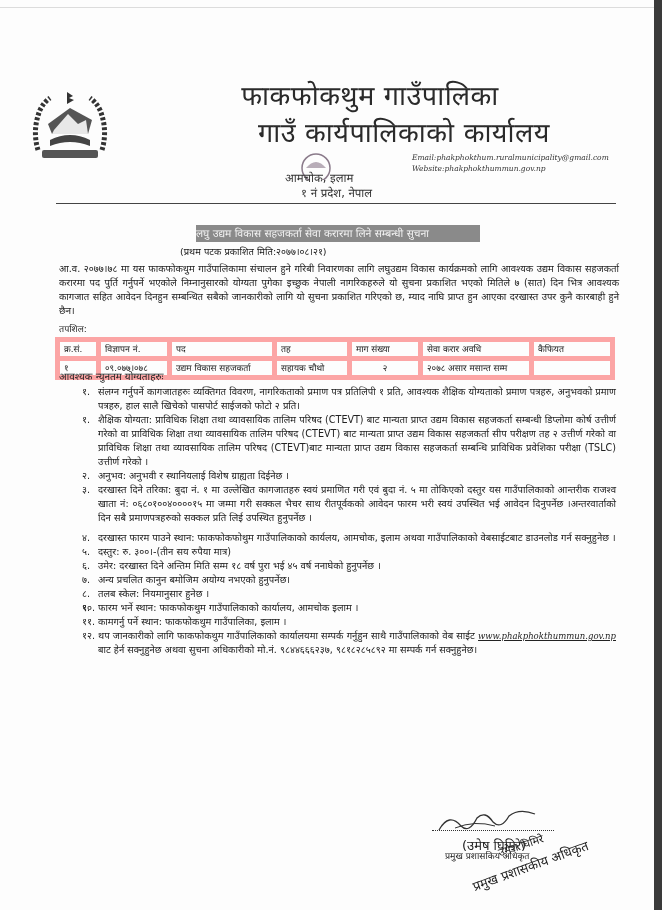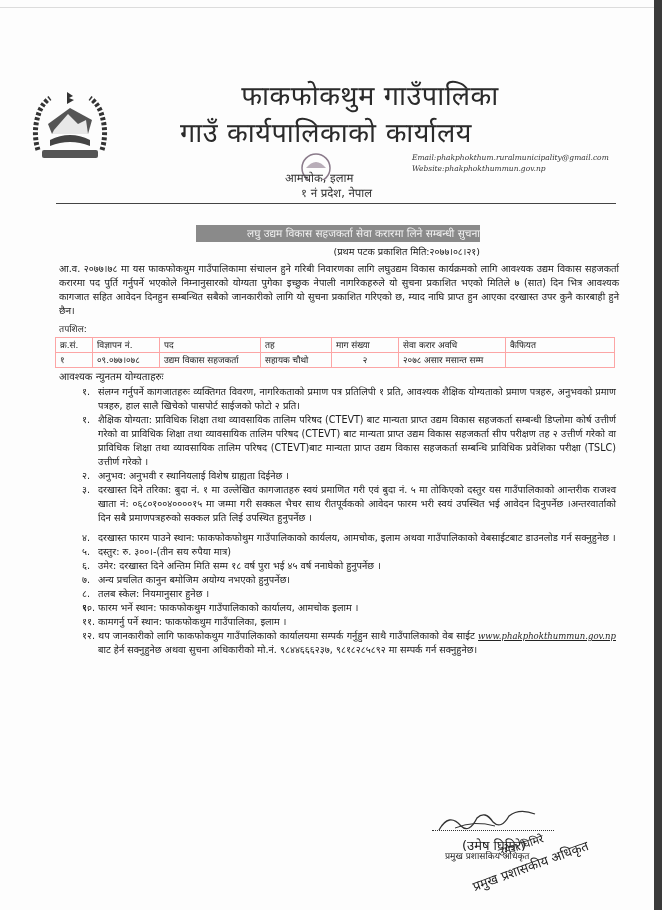--- a/index.html
+++ b/index.html
@@ -6,36 +6,36 @@
     body {
       width: 662px; height: 910px; background: #ffffff; position: relative; overflow: hidden;
       font-family: "DejaVu Sans", "Liberation Sans", sans-serif; color: #222;
     }
     .page { position: absolute; left: 0; top: 0; width: 654px; height: 910px; background: #fdfdfd; }
     .right-edge { position: absolute; right: 0; top: 0; width: 8px; height: 910px; background: #3a3a3a; }
     .top-line { position: absolute; left: 0; top: 7px; width: 654px; height: 1px; background: #dcdcdc; }
 
     .emblem { position: absolute; left: 30px; top: 90px; width: 80px; height: 72px; }
     .title1 { position: absolute; left: 200px; top: 76px; width: 340px; text-align: center; font-size: 27px; color: #2a2a2a; letter-spacing: 0.5px; }
-    .title2 { position: absolute; left: 180px; top: 113px; width: 370px; text-align: left; font-size: 27px; color: #2a2a2a; letter-spacing: 0.5px; }
+    .title2 { position: absolute; left: 180px; top: 113px; width: 370px; text-align: right; font-size: 27px; color: #2a2a2a; letter-spacing: 0.5px; }
     .stamp { position: absolute; left: 298px; top: 150px; width: 36px; height: 30px; }
     .addr1 { position: absolute; left: 285px; top: 170px; font-size: 11.5px; color: #333; }
     .addr2 { position: absolute; left: 285px; top: 185px; font-size: 11.5px; color: #333; margin-left: 16px; }
     .contact { position: absolute; left: 412px; top: 152px; font-family: "DejaVu Serif", "Liberation Serif", serif; font-style: italic; font-size: 7.5px; color: #333; line-height: 11px; }
     .hr { position: absolute; left: 56px; top: 203px; width: 560px; height: 1px; background: #444; }
 
     .notice-no { position: absolute; left: 180px; top: 211px; width: 300px; text-align: center; font-size: 10.5px; color: #222; }
-    .subject { position: absolute; left: 196px; top: 225px; width: 284px; height: 17px; background: #8a8a8a; color: #f4f4f4; font-size: 10.5px; line-height: 17px; text-align: right; }
-    .pubdate { position: absolute; left: 180px; top: 245px; width: 300px; text-align: right; font-size: 9.5px; color: #222; }
+    .subject { position: absolute; left: 196px; top: 225px; width: 284px; height: 17px; background: #8a8a8a; color: #f4f4f4; font-size: 10.5px; line-height: 17px; text-align: left; }
+    .pubdate { position: absolute; left: 180px; top: 245px; width: 300px; text-align: left; font-size: 9.5px; color: #222; }
 
     .para { position: absolute; left: 59px; top: 262px; width: 560px; font-size: 9.6px; line-height: 14px; text-align: justify; color: #222; }
     .tafsil { position: absolute; left: 59px; top: 322px; font-size: 9px; color: #222; }
 
     table.vac { position: absolute; left: 55px; top: 337px; width: 560px; border-collapse: collapse; font-size: 8.8px; color: #222; }
-    table.vac td, table.vac th { border: 1px solid #fca5a5; padding: 1px 4px; height: 12px; font-weight: normal; text-align: left; white-space: nowrap; }
+    table.vac td, table.vac th { border: 5px solid #fca5a5; padding: 1px 4px; height: 12px; font-weight: normal; text-align: left; white-space: nowrap; }
 
     .req-head { position: absolute; left: 59px; top: 369px; font-size: 10px; color: #222; }
     ol.reqs { position: absolute; left: 82px; top: 385px; width: 534px; margin: 0; padding: 0; list-style: none; font-size: 9.6px; line-height: 14px; color: #222; }
     ol.reqs li { position: relative; padding-left: 16px; text-align: justify; }
     ol.reqs li .num { position: absolute; left: 0; top: 0; }
     .url { font-family: "DejaVu Serif", "Liberation Serif", serif; font-style: italic; text-decoration: underline; font-size: 8.5px; }
 
     .sig-scribble { position: absolute; left: 435px; top: 808px; width: 110px; height: 28px; }
     .sig-dots { position: absolute; left: 432px; top: 830px; width: 122px; border-bottom: 1.5px dotted #333; }
     .sig-name { position: absolute; left: 462px; top: 836px; font-size: 13px; color: #222; }

